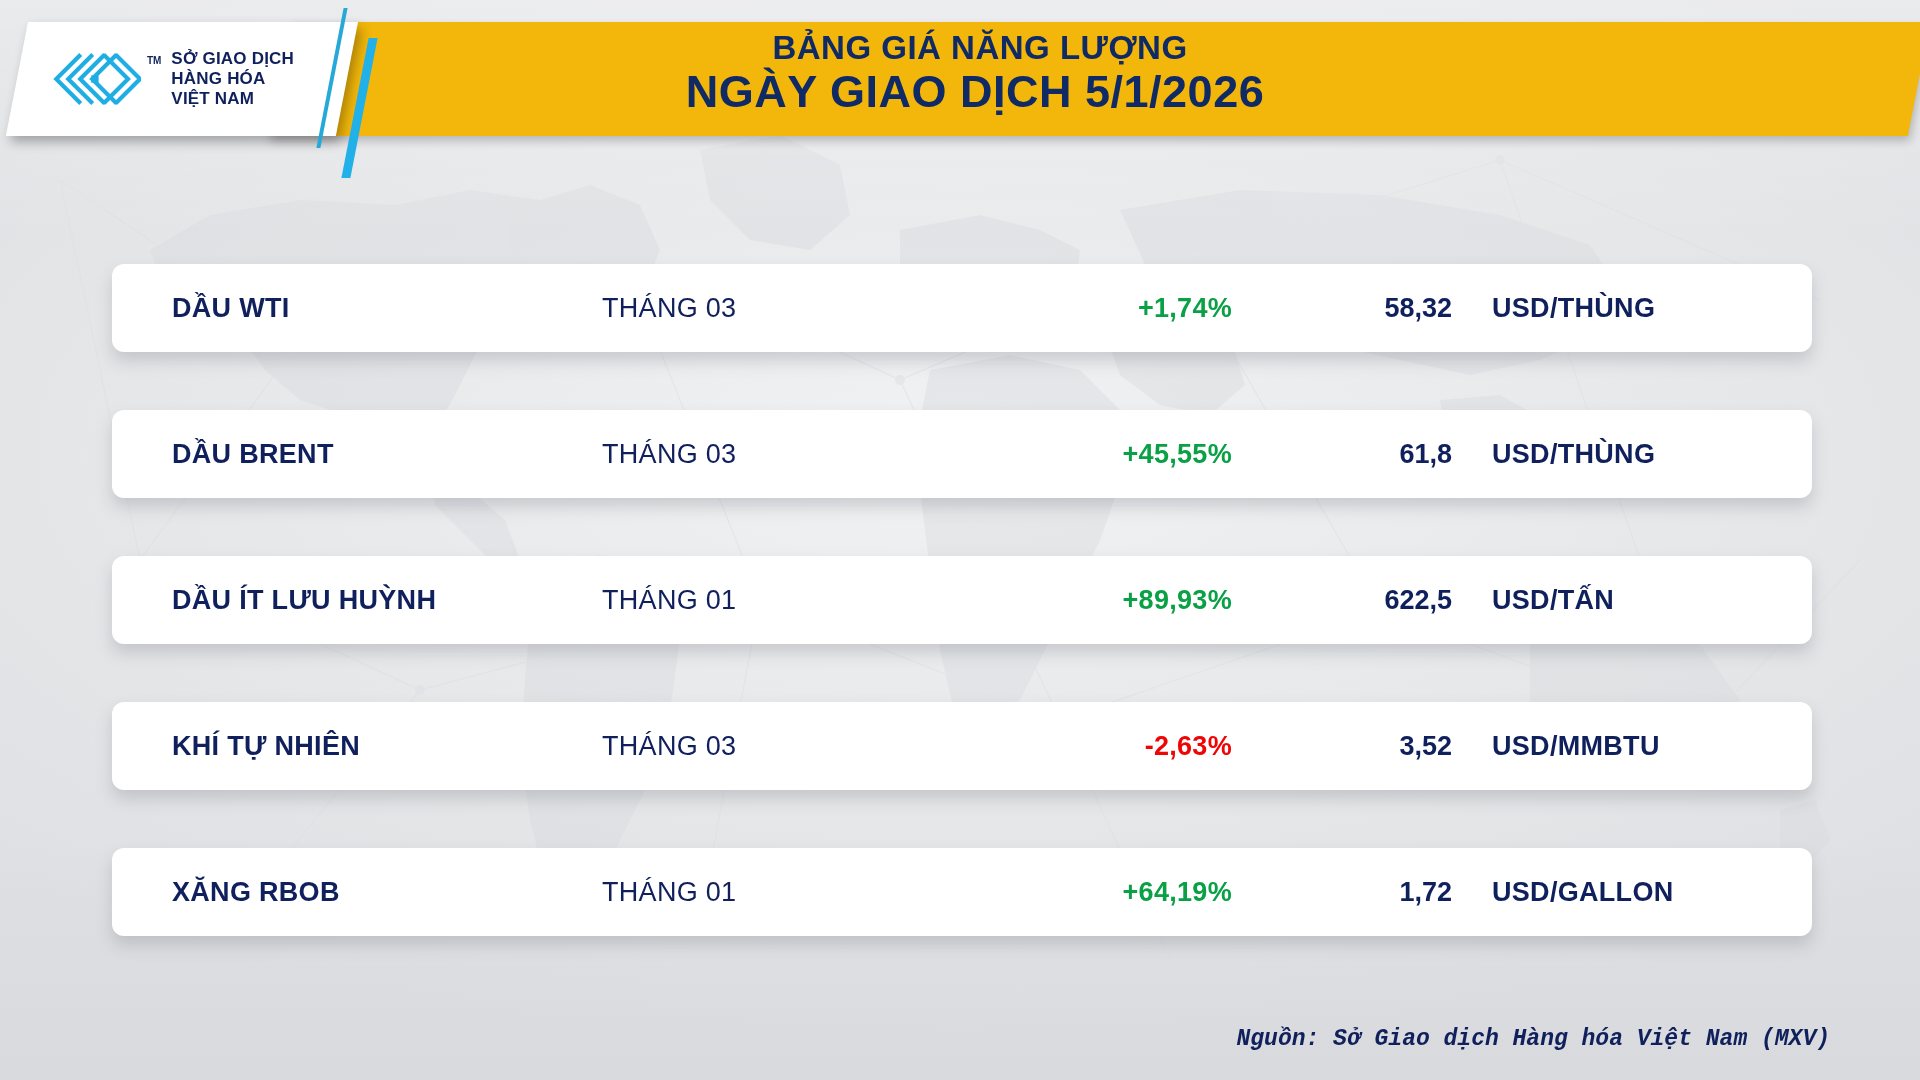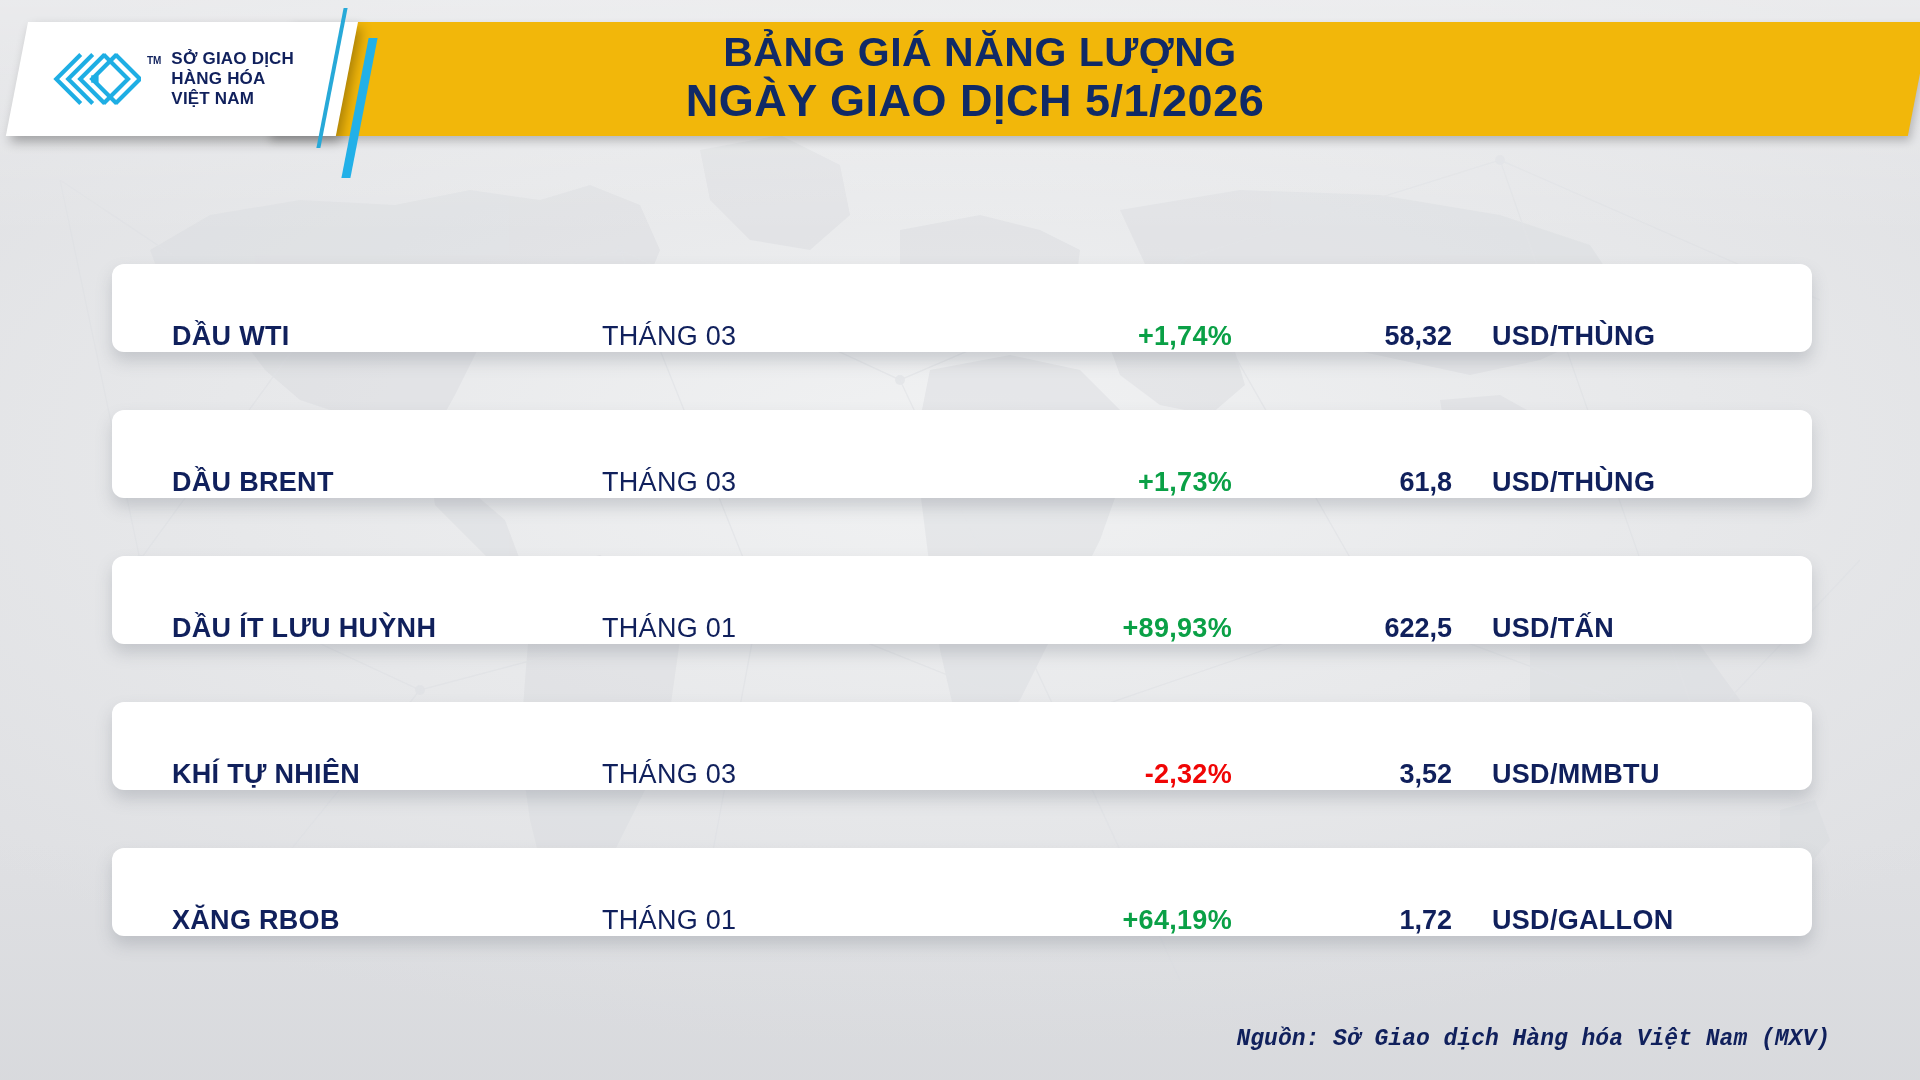--- a/index.html
+++ b/index.html
@@ -88,21 +88,21 @@
   #stripe-thick{ left:355px; top:38px; width:9px; height:140px; }
 
   #title-block{
     position:absolute;
     left:0; top:30px; width:1920px;
     z-index:5;
     text-align:center;
     color:#102a66;
   }
   #title-line1{
-    font-size:41px; font-weight:700; letter-spacing:.5px;
+    font-size:33px; font-weight:700; letter-spacing:.5px;
     line-height:1.12; padding-left:40px;
   }
   #title-line2{
     font-size:45px; font-weight:700; letter-spacing:.5px;
     line-height:1.12; padding-left:30px;
   }
 
   
   #rows{
     position:absolute;
@@ -111,21 +111,21 @@
     z-index:4;
   }
   .row{
     position:relative;
     height:88px;
     background:#ffffff;
     border-radius:12px;
     margin-bottom:58px;
     box-shadow:0 9px 16px rgba(120,125,135,.30);
     display:flex;
-    align-items:flex-end;
+    align-items:center;
   }
   .row:last-child{ margin-bottom:0; }
 
   .c-name{
     width:490px;
     padding-left:60px;
     font-size:27px; font-weight:700;
     color:#10205c; letter-spacing:.3px;
     white-space:nowrap;
   }
@@ -279,35 +279,35 @@
     <div class="row">
       <div class="c-name">DẦU WTI</div>
       <div class="c-month">THÁNG 03</div>
       <div class="c-change up">+1,74%</div>
       <div class="c-price">58,32</div>
       <div class="c-unit">USD/THÙNG</div>
     </div>
     <div class="row">
       <div class="c-name">DẦU BRENT</div>
       <div class="c-month">THÁNG 03</div>
-      <div class="c-change up">+1,73%</div>
+      <div class="c-change up">+45,55%</div>
       <div class="c-price">61,8</div>
       <div class="c-unit">USD/THÙNG</div>
     </div>
     <div class="row">
       <div class="c-name">DẦU ÍT LƯU HUỲNH</div>
       <div class="c-month">THÁNG 01</div>
       <div class="c-change up">+89,93%</div>
       <div class="c-price">622,5</div>
       <div class="c-unit">USD/TẤN</div>
     </div>
     <div class="row">
       <div class="c-name">KHÍ TỰ NHIÊN</div>
       <div class="c-month">THÁNG 03</div>
-      <div class="c-change down">-2,32%</div>
+      <div class="c-change down">-2,63%</div>
       <div class="c-price">3,52</div>
       <div class="c-unit">USD/MMBTU</div>
     </div>
     <div class="row">
       <div class="c-name">XĂNG RBOB</div>
       <div class="c-month">THÁNG 01</div>
       <div class="c-change up">+64,19%</div>
       <div class="c-price">1,72</div>
       <div class="c-unit">USD/GALLON</div>
     </div>

